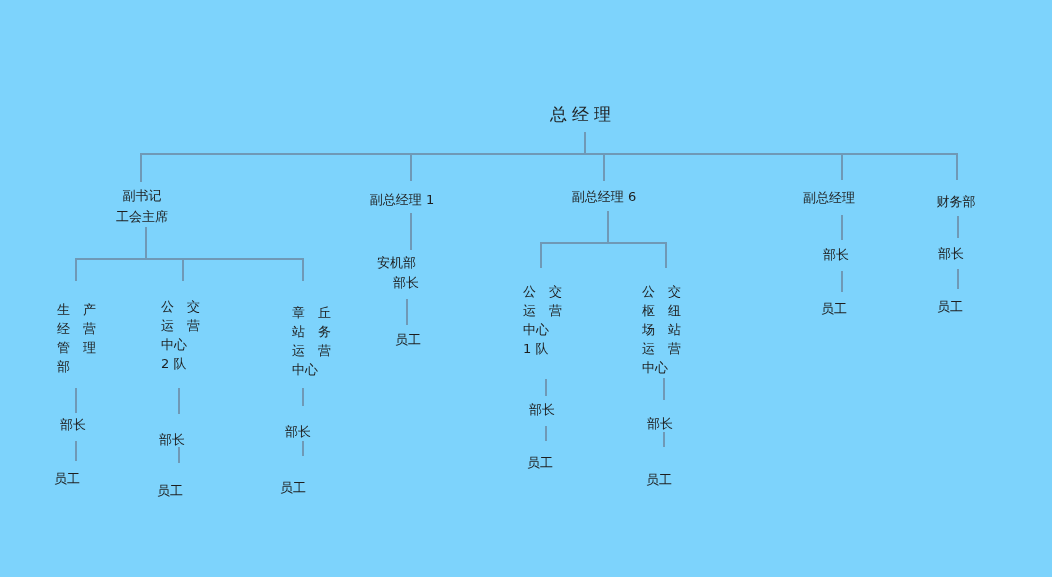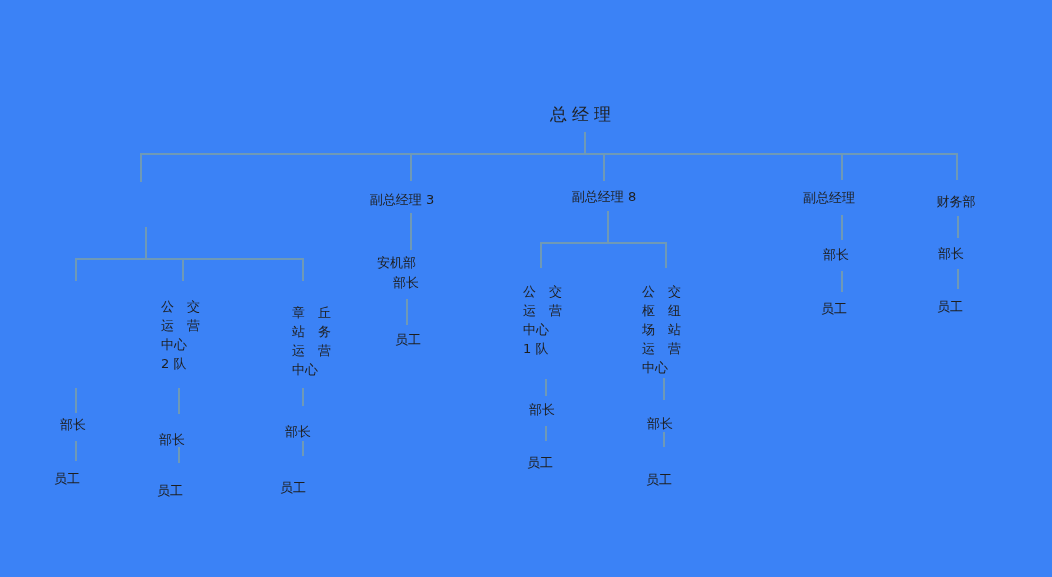--- a/index.html
+++ b/index.html
@@ -1,16 +1,16 @@
 <!DOCTYPE html>
 <html><head>
 <meta charset="utf-8">
 <style>
   html,body{margin:0;padding:0;background:#ffffff;}
-  .canvas{position:relative;width:1052px;height:577px;background:#3b82f6;overflow:hidden;
+  .canvas{position:relative;width:1052px;height:577px;background:#7dd3fc;overflow:hidden;
           font-family:"DejaVu Sans","Liberation Sans",sans-serif;}
   .lbl{position:absolute;font-size:13px;line-height:20px;color:#1e1e1e;white-space:pre-line;}
   .c{text-align:center;}
   .root{font-size:17px;letter-spacing:5px;line-height:22px;}
   .dept{line-height:19px;text-align:left;}
   .vl{position:absolute;width:1.5px;background:#6f99b6;}
   .hl{position:absolute;height:1.5px;background:#6f99b6;}
 </style>
 </head>
 <body>
@@ -20,31 +20,37 @@
   <div class="lbl c root" style="left:537px;top:103px;width:92px">总经理</div>
 
   <div class="vl" style="left:584px;top:132px;height:21px"></div>
   <div class="hl" style="left:140px;top:153px;width:817px"></div>
   <div class="vl" style="left:140px;top:153px;height:29px"></div>
   <div class="vl" style="left:410px;top:153px;height:28px"></div>
   <div class="vl" style="left:603px;top:153px;height:28px"></div>
   <div class="vl" style="left:841px;top:153px;height:27px"></div>
   <div class="vl" style="left:956px;top:153px;height:27px"></div>
 
-  <div class="lbl c" style="left:352px;top:190px;width:100px">副总经理 3</div>
-  <div class="lbl c" style="left:554px;top:187px;width:100px">副总经理 8</div>
+  <div class="lbl c" style="left:92px;top:185px;width:100px;line-height:21px">副书记
+工会主席</div>
+  <div class="lbl c" style="left:352px;top:190px;width:100px">副总经理 1</div>
+  <div class="lbl c" style="left:554px;top:187px;width:100px">副总经理 6</div>
   <div class="lbl c" style="left:779px;top:188px;width:100px">副总经理</div>
   <div class="lbl c" style="left:916px;top:192px;width:80px">财务部</div>
 
   <div class="vl" style="left:145px;top:227px;height:31px"></div>
   <div class="hl" style="left:75px;top:258px;width:227px"></div>
   <div class="vl" style="left:75px;top:258px;height:23px"></div>
   <div class="vl" style="left:182px;top:258px;height:23px"></div>
   <div class="vl" style="left:302px;top:258px;height:23px"></div>
 
+  <div class="lbl dept" style="left:57px;top:300px">生　产
+经　营
+管　理
+部</div>
   <div class="lbl dept" style="left:161px;top:297px">公　交
 运　营
 中心
 2 队</div>
   <div class="lbl dept" style="left:292px;top:303px">章　丘
 站　务
 运　营
 中心</div>
 
   <div class="vl" style="left:75px;top:388px;height:25px"></div>

